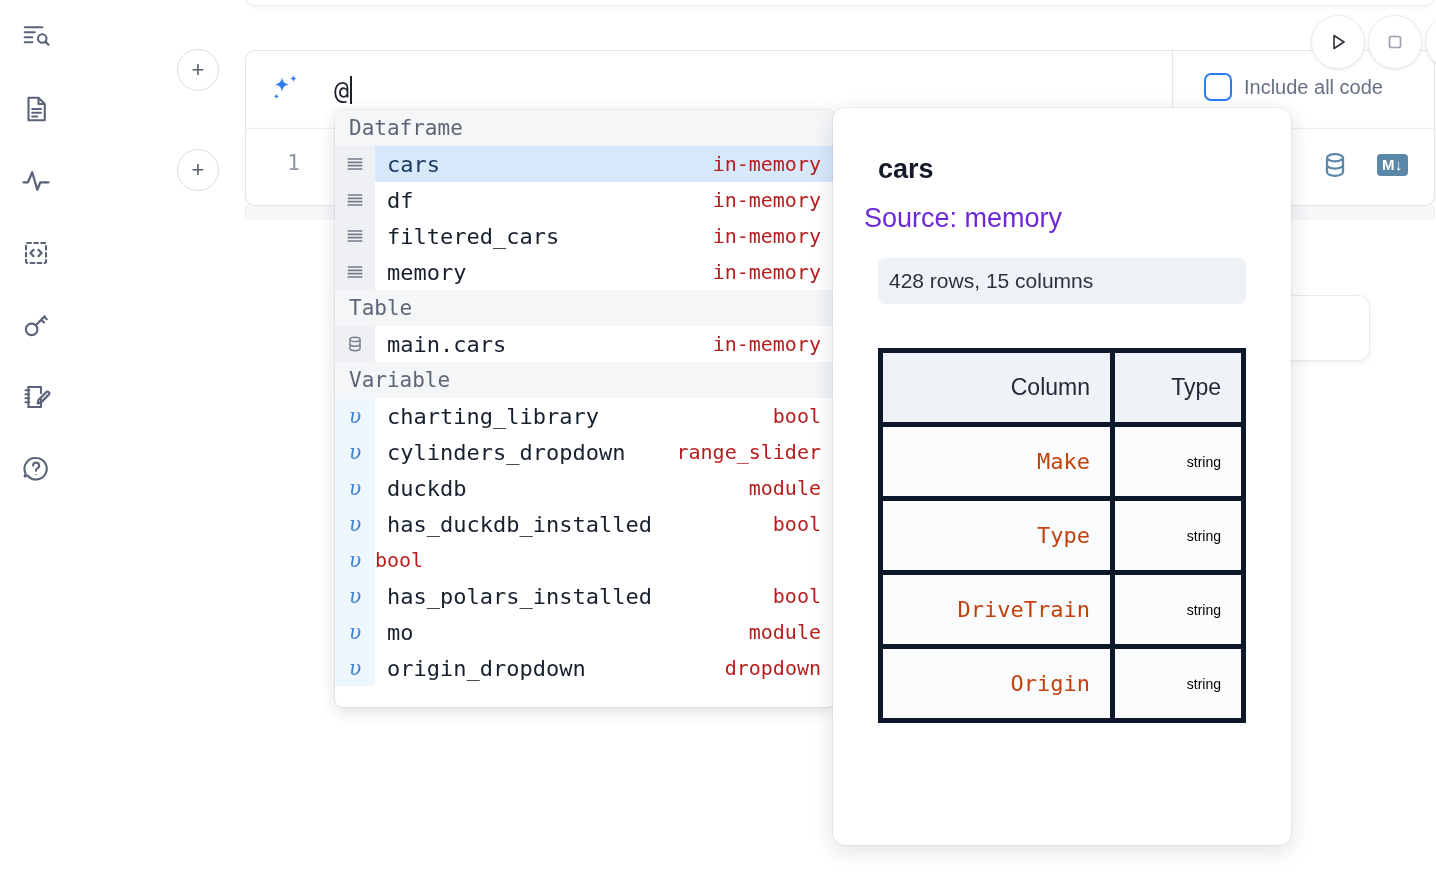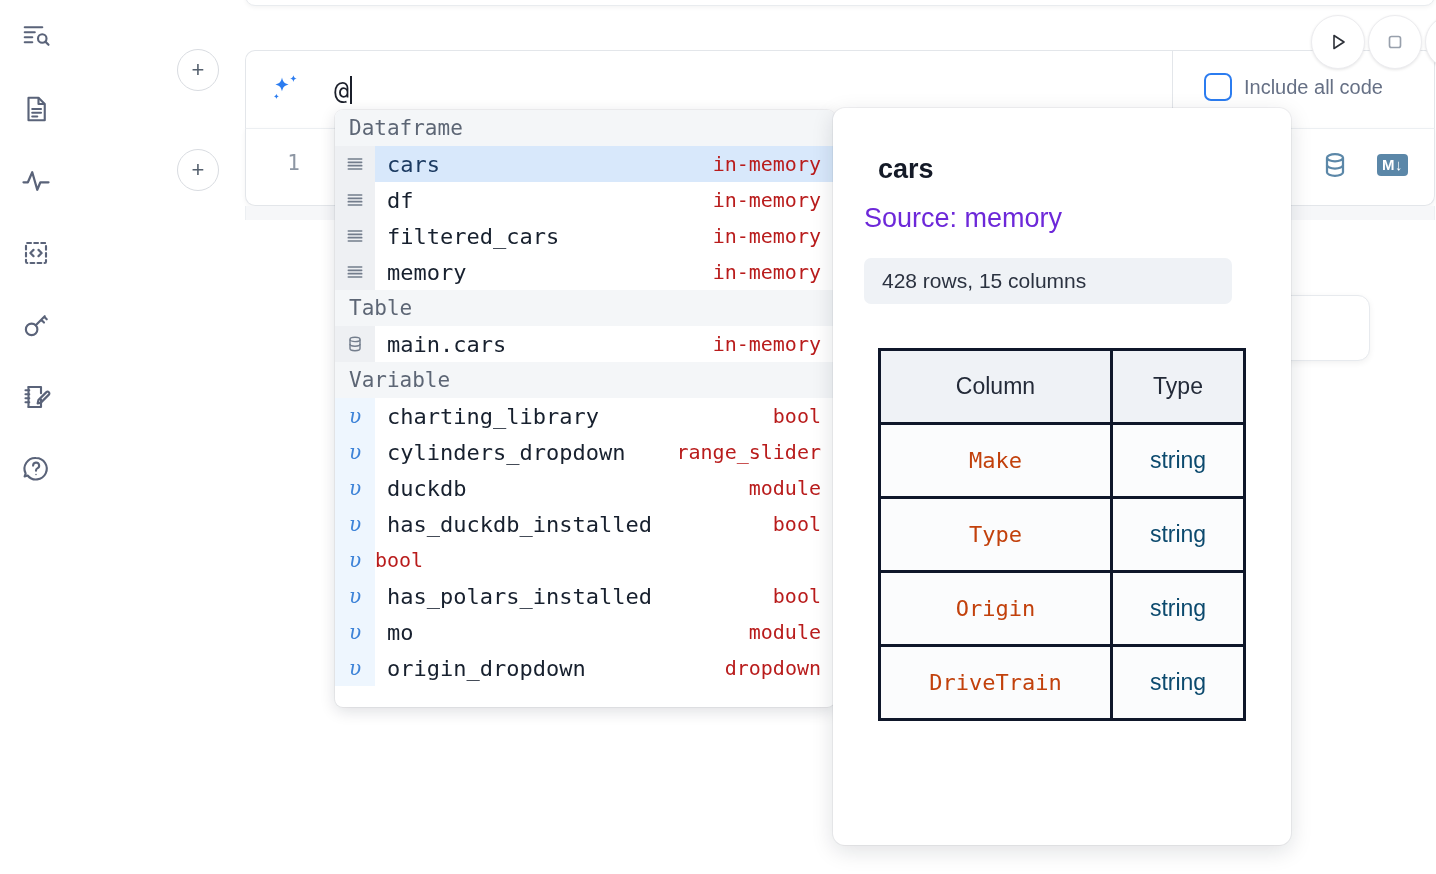--- a/index.html
+++ b/index.html
@@ -144,34 +144,34 @@
     box-shadow: 0 6px 22px rgba(16,24,40,.13), 0 0 0 1px rgba(16,24,40,.05);
     overflow: hidden;
   }
   .detail-title {
     position: absolute; left: 45px; top: 46px; font-size: 27px; font-weight: bold; color: #141a27;
   }
   .detail-source {
     position: absolute; left: 31px; top: 95px; font-size: 27px; color: #6d28d9;
   }
   .detail-stats {
-    position: absolute; left: 31px; top: 150px; width: 368px; height: 46px;
-    background: #eff2f6; border-radius: 7px; display: flex; align-items: center; padding-left: 18px;
+    position: absolute; left: 45px; top: 150px; width: 368px; height: 46px;
+    background: #eff2f6; border-radius: 7px; display: flex; align-items: center; padding-left: 11px;
     font-size: 21px; color: #2b3240;
   }
   .detail-table {
     position: absolute; left: 45px; top: 240px; width: 368px;
     border-collapse: collapse; table-layout: fixed;
   }
   .detail-table th, .detail-table td {
-    border: 3px solid #0f172a; text-align: center; padding: 0 20px; height: 74px;
+    border: 5px solid #0f172a; text-align: right; padding: 0 20px; height: 74px;
   }
   .detail-table th { background: #eff2f6; font-weight: normal; font-size: 23px; color: #232a38; }
   .detail-table td.col-name { font-family: "DejaVu Sans Mono", monospace; font-size: 22px; color: #c2410c; background:#fbfcfd; }
-  .detail-table td.col-type { font-size: 23px; color: #0c4a6e; background:#fbfcfd; }
+  .detail-table td.col-type { font-size: 14px; color: #000000; background:#fbfcfd; }
   .detail-table th:nth-child(1), .detail-table td:nth-child(1) { width: 232px; }
 </style>
 </head>
 <body>
 
 <div id="root">
 
   <div class="rail">
     <div class="rail-item" style="top:14px">
       <svg viewBox="0 0 24 24" fill="none" stroke="currentColor" stroke-width="1.7" stroke-linecap="round">
@@ -407,24 +407,24 @@
       <tbody id="schema-body">
           <tr>
             <td class="col-name">Make</td>
             <td class="col-type">string</td>
           </tr>
           <tr>
             <td class="col-name">Type</td>
             <td class="col-type">string</td>
           </tr>
           <tr>
-            <td class="col-name">Origin</td>
+            <td class="col-name">DriveTrain</td>
             <td class="col-type">string</td>
           </tr>
           <tr>
-            <td class="col-name">DriveTrain</td>
+            <td class="col-name">Origin</td>
             <td class="col-type">string</td>
           </tr>
         </tbody>
     </table>
   </div>
 
 </div>
 
 </body></html>

